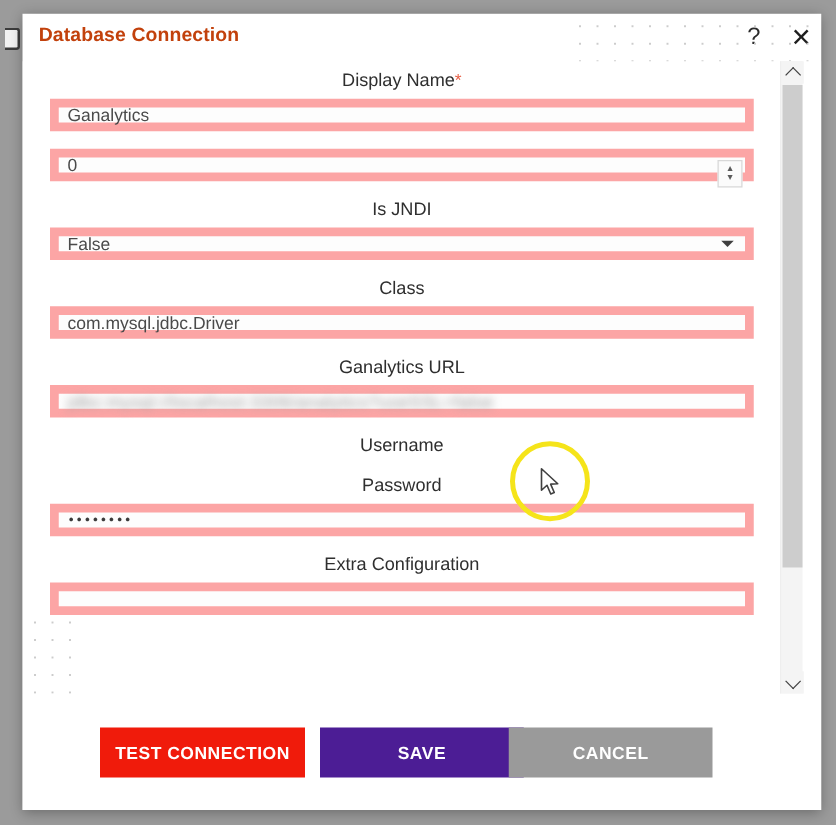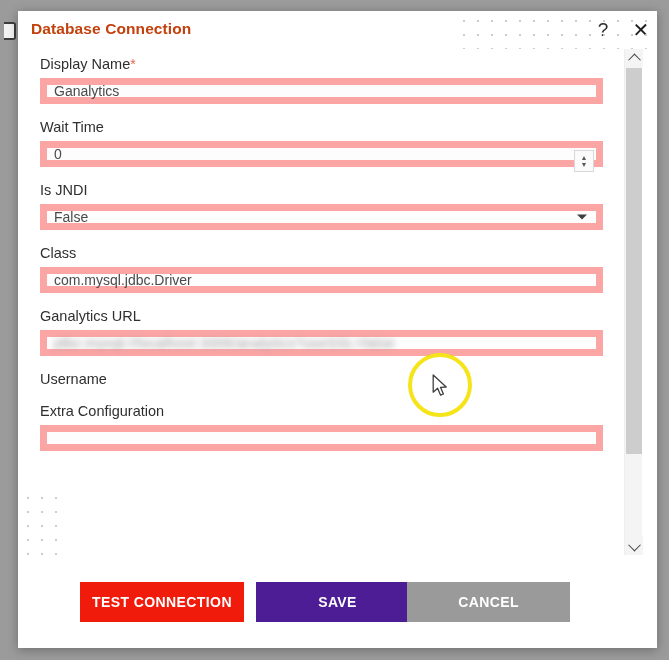--- a/index.html
+++ b/index.html
@@ -115,20 +115,21 @@
     width: 605px;
     padding: 6px 0 0 0;
   }
 
   .field-group { padding: 0 20px 0 22px; margin-bottom: 14px; }
   .field-label {
     font-size: 14.5px;
     color: #2f2f2f;
     margin-bottom: 5px;
     line-height: 18px;
+    text-align: center;
   }
   .req-star { color: #e8634a; font-size: 14px; }
 
   .field-input {
     position: relative;
     height: 26px;
     border: 7px solid #fca5a5;
     background: #fdfdfd;
     box-sizing: border-box;
     display: flex;
@@ -277,21 +278,20 @@
     <div id="form-inner">
 
       <div class="field-group">
         <div class="field-label"><span>Display Name</span><span class="req-star">*</span></div>
         <div class="field-input">
           <span class="val">Ganalytics</span>
         </div>
       </div>
 
       <div class="field-group">
-        <div class="field-label">Wait Time</div>
         <div class="field-input">
           <span class="val">0</span>
           <span class="spinner">
               <span>▲</span>
               <span>▼</span>
             </span>
         </div>
       </div>
 
       <div class="field-group">
@@ -313,20 +313,26 @@
         <div class="field-label">Ganalytics URL</div>
         <div class="field-input blurred">
           <span class="val">jdbc:mysql://localhost:3306/analytics?useSSL=false</span>
         </div>
       </div>
 
       <div class="field-group">
         <div class="field-label">Username</div>
       </div>
 
+      <div class="field-group">
+        <div class="field-label">Password</div>
+        <div class="field-input">
+          <span class="pw-dots">••••••••</span>
+        </div>
+      </div>
 
       <div class="field-group">
         <div class="field-label">Extra Configuration</div>
         <div class="field-input">
           <span class="val"></span>
         </div>
       </div>
 
     </div>
   </div>

